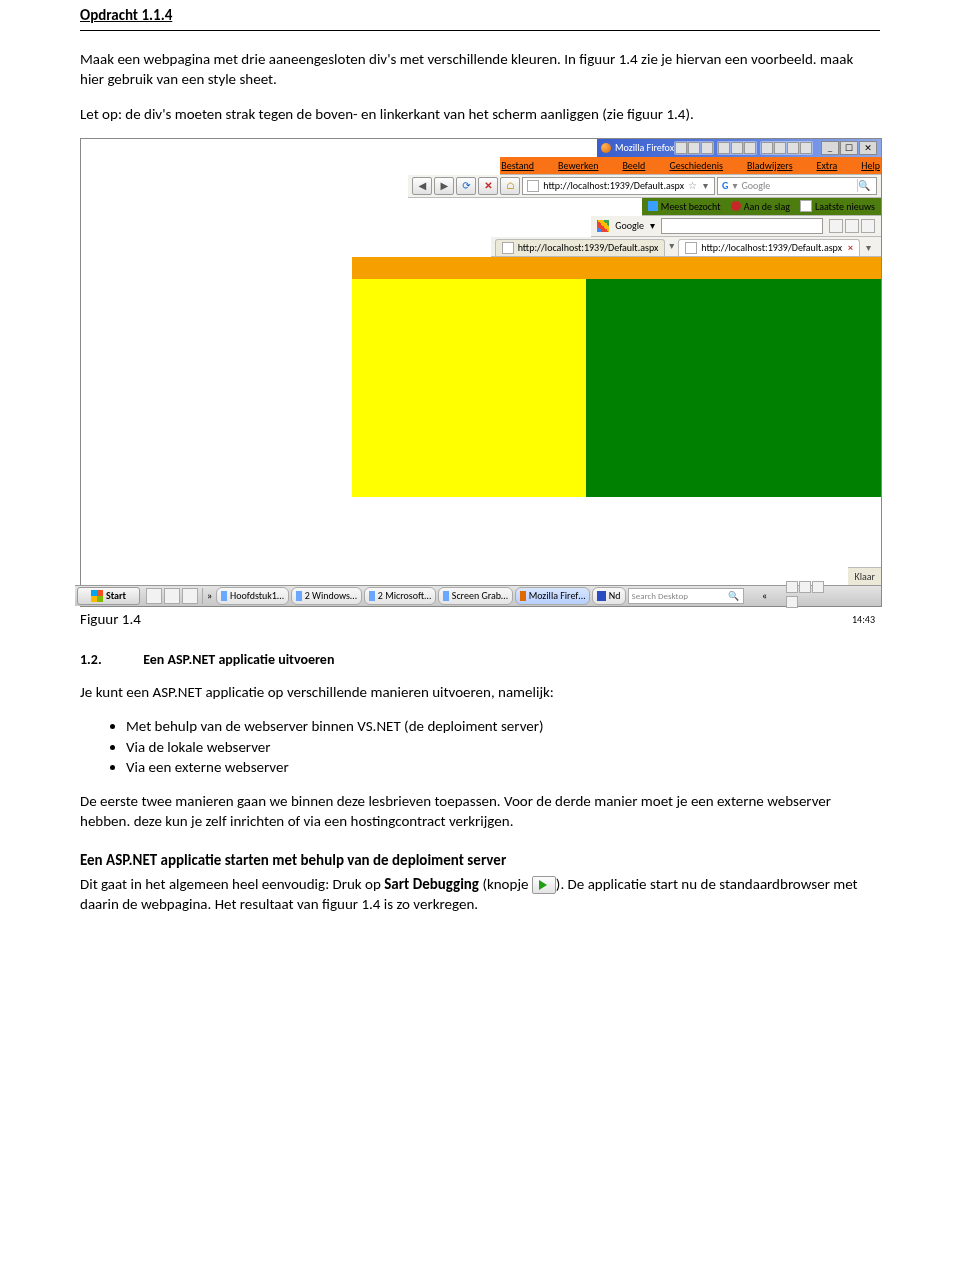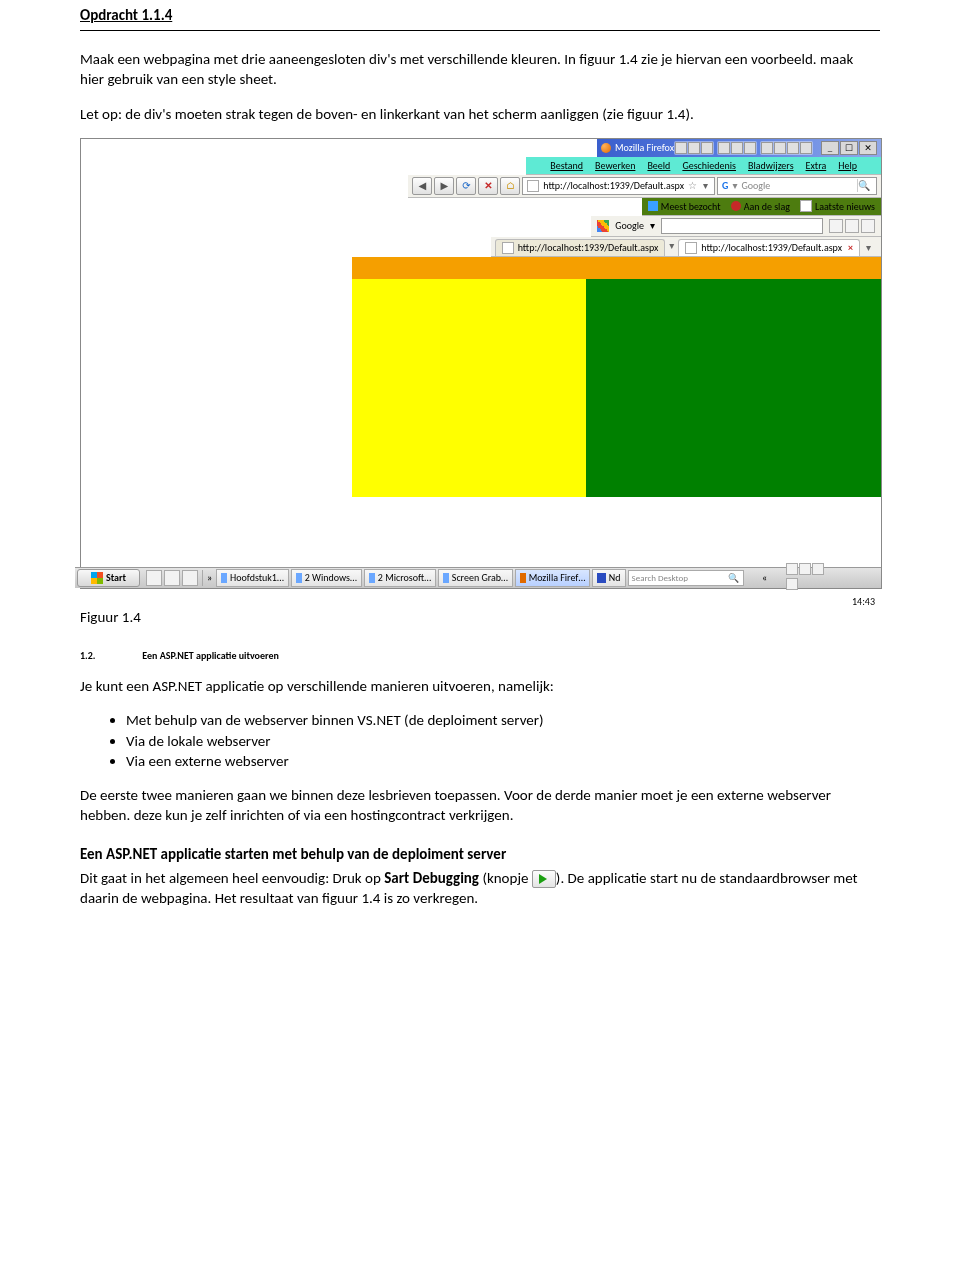--- a/index.html
+++ b/index.html
@@ -6,21 +6,21 @@
   .page{width:960px;min-height:1263px;margin:0 auto;position:relative;box-sizing:border-box;padding:0 80px 80px 80px;}
   .header-line{border-bottom:1px solid #000;padding:6px 0 6px 0;margin-bottom:18px;}
   .header-line .ttl{font-weight:bold;text-decoration:underline;}
   p{margin:0 0 14px 0;line-height:1.35;}
   .figure-wrap{margin:6px 0 2px 0;}
   .browser{font-size:10px;border:1px solid #888;width:800px;background:#fff;display:flex;flex-direction:column;align-items:flex-end;}
   .browser .titlebar{display:flex;align-items:center;background:linear-gradient(to right,#3a5fcd,#5b7fe0,#8fa8ea);color:#fff;padding:2px 4px;height:14px;}
   .browser .titlebar .ff-icon{width:10px;height:10px;border-radius:50%;background:radial-gradient(circle at 30% 30%,#ffb259,#e06a00);margin-right:4px;}
   .browser .titlebar .winctl{margin-left:auto;display:flex;gap:1px;}
   .browser .titlebar .winctl span{display:inline-flex;width:16px;height:12px;background:#d9d9d9;color:#000;font-size:9px;align-items:center;justify-content:center;border:1px solid #888;}
-  .browser .menubar{display:flex;gap:12px;padding:2px 24px;background:#5eead4;color:#000;border-bottom:1px solid #bbb;}
+  .browser .menubar{display:flex;gap:24px;padding:2px 1px;background:#f97316;color:#000;border-bottom:1px solid #bbb;}
   .browser .menubar .mn{text-decoration:underline;}
   .browser .navbar{display:flex;align-items:center;gap:2px;padding:2px 4px;background:#f2f1eb;border-bottom:1px solid #bbb;}
   .nav-btn{width:18px;height:16px;border:1px solid #9a9a9a;border-radius:2px;display:inline-flex;align-items:center;justify-content:center;background:linear-gradient(#fdfdfd,#e1e1e1);color:#555;}
   .nav-btn.reload{color:#1363c6;}
   .nav-btn.stop{color:#c62828;font-weight:bold;}
   .nav-btn.home{color:#c98f00;}
   .addr{flex:1;display:flex;align-items:center;border:1px solid #9a9a9a;background:#fff;height:16px;padding:0 4px;gap:4px;}
   .addr .pg{width:10px;height:10px;background:#fff;border:1px solid #aaa;}
   .addr .star{color:#888;margin-left:auto;}
   .addr .down{color:#666;padding:0 2px;}
@@ -46,30 +46,30 @@
   .content .row-split{flex:1;display:flex;background:#fff;}
   .row-split .yl{width:234px;background:#ffff00;}
   .row-split .gr{width:295px;background:#008000;}
   .content .below{height:70px;background:#fff;}
   .status{display:flex;padding:2px 6px;background:#ece9d8;border-top:1px solid #bbb;color:#333;}
   .taskbar{display:flex;align-items:center;gap:2px;background:linear-gradient(#e4e4e4,#c7c7c7);height:20px;padding:0 2px;border-top:1px solid #999;}
   .taskbar .start{display:inline-flex;align-items:center;gap:3px;background:linear-gradient(#f8f8f8,#d8d8d8);border:1px solid #9a9a9a;border-radius:3px;padding:0 13px;height:16px;font-weight:bold;}
   .taskbar .start .wflag{width:12px;height:12px;background:conic-gradient(#f25022 0 25%,#7fba00 0 50%,#ffb900 0 75%,#00a4ef 0);}
   .taskbar .ql{display:flex;gap:2px;padding:0 4px;border-right:1px solid #aaa;height:16px;align-items:center;}
   .taskbar .ql span{width:14px;height:14px;border:1px solid #aaa;background:#f2f2f2;}
-  .taskbar .tbtn{display:inline-flex;align-items:center;gap:3px;border:1px solid #aaa;background:linear-gradient(#f8f8f8,#e4e4e4);padding:0 4px;height:16px;max-width:95px;overflow:hidden;white-space:nowrap;border-radius:0;}
+  .taskbar .tbtn{display:inline-flex;align-items:center;gap:3px;border:1px solid #aaa;background:linear-gradient(#f8f8f8,#e4e4e4);padding:0 4px;height:16px;max-width:95px;overflow:hidden;white-space:nowrap;border-radius:6px;}
   .taskbar .tbtn .ti{width:10px;height:10px;background:#6aa7ff;}
   .taskbar .tbtn.act{background:linear-gradient(#d8e6ff,#b8d0ff);}
   .taskbar .tray{margin-left:auto;display:flex;align-items:center;gap:16px;}
   .taskbar .tray .sd{width:120px;height:14px;border:1px solid #aaa;background:#fff;font-size:9px;color:#888;padding:0 3px;display:flex;align-items:center;}
   .taskbar .tray .sd .lens2{margin-left:auto;}
   .taskbar .tray .sys span{display:inline-block;width:10px;height:10px;border:1px solid #aaa;margin-left:1px;background:#f2f2f2;}
   .taskbar .tray .clock{padding:0 4px;margin-top:47px;}
-  .fig-cap{margin:18px 0 22px 0;}
-  h3.sec{margin:0 0 14px 0;font-size:10px;font-weight:bold;}
+  .fig-cap{margin:2px 0 22px 0;}
+  h3.sec{margin:0 0 14px 0;font-size:14px;font-weight:bold;}
   h3.sec .num{display:inline-block;width:60px;}
   ul.bul{margin:0 0 14px 0;padding-left:46px;}
   ul.bul li{margin:0;line-height:1.35;}
   .sub-h{font-weight:bold;margin:18px 0 4px 0;}
   .play-btn{display:inline-block;vertical-align:middle;width:22px;height:16px;border:1px solid #9a9a9a;background:linear-gradient(#fdfdfd,#e4e4e4);position:relative;border-radius:2px;}
   .play-btn::before{content:"";position:absolute;left:6px;top:3px;border-left:8px solid #1ca012;border-top:5px solid transparent;border-bottom:5px solid transparent;}
   .footer-line{position:absolute;bottom:28px;right:80px;left:80px;border-top:1px solid #000;text-align:right;padding-top:2px;}
   .tabsbar .drop{color:#666;padding:0 4px;}
   .mini-icons{display:flex;gap:2px;margin-left:auto;align-items:center;}
   .mini-icons span{display:inline-block;width:12px;height:12px;border:1px solid #aaa;background:#f3f3f3;}
@@ -190,20 +190,23 @@
 
       <div class="content">
         <div class="row-orange"></div>
         <div class="row-split">
           <div class="yl"></div>
           <div class="gr"></div>
         </div>
         <div class="below"></div>
       </div>
 
+      <div class="status">
+        <span>Klaar</span>
+      </div>
 
       <div class="taskbar">
         <span class="start">
             <span class="wflag"></span>
             <span>Start</span>
           </span>
         <span class="ql">
             <span></span>
             <span></span>
             <span></span>

